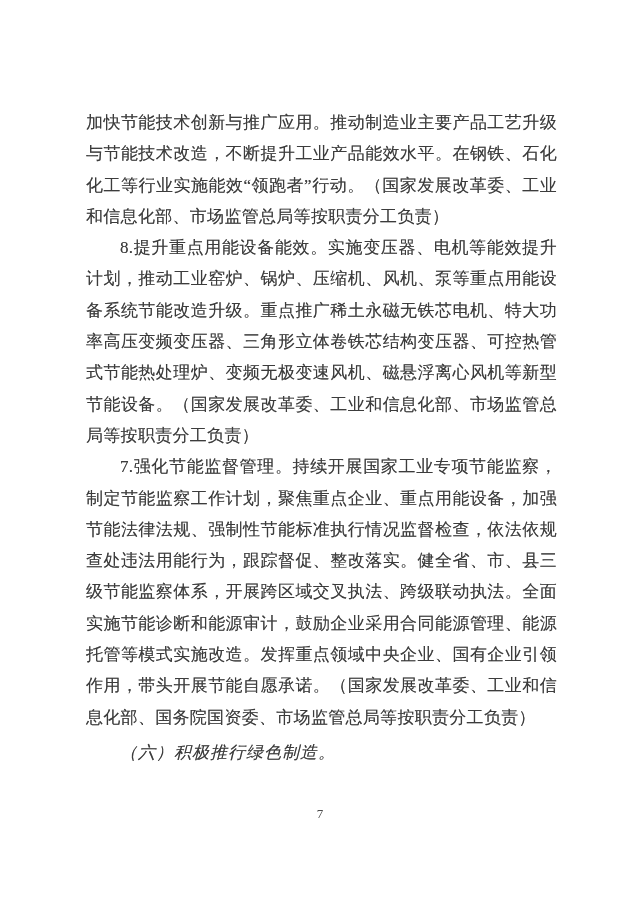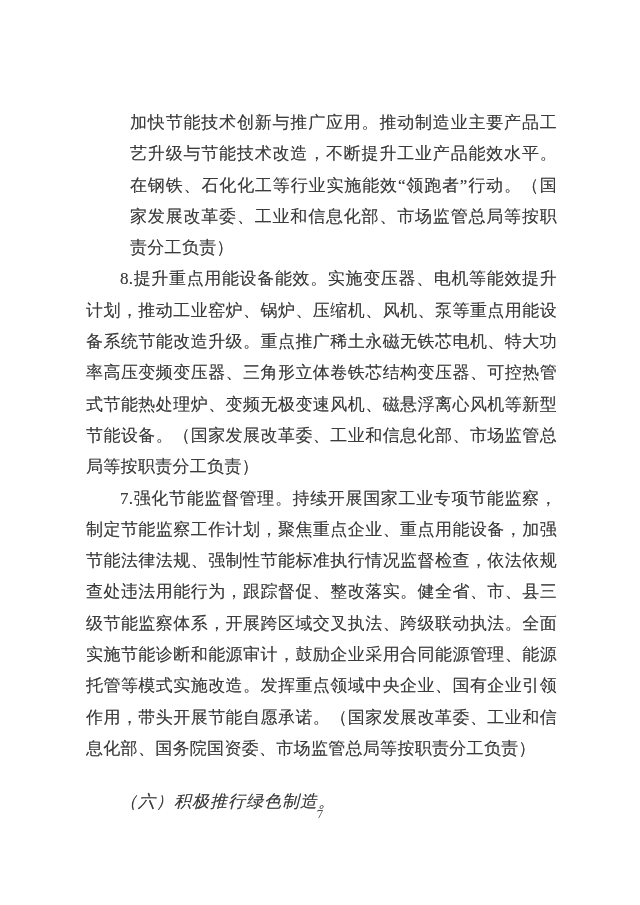--- a/index.html
+++ b/index.html
@@ -28,24 +28,23 @@
     letter-spacing: 0.3px;
   }
   .para {
     margin: 0;
     text-indent: 2em;
     
     text-shadow: 0 0 0.4px rgba(60,60,60,0.55);
   }
   .para.no-indent {
     text-indent: 0;
-    margin-left: 44px;
   }
   .para.kai-heading {
-    margin-top: 22px;
+    margin-top: 4px;
     font-style: italic;
     letter-spacing: 1px;
   }
   .page-number {
     position: absolute;
     left: 0;
     top: 806px;
     width: 100%;
     text-align: center;
     font-size: 13px;

